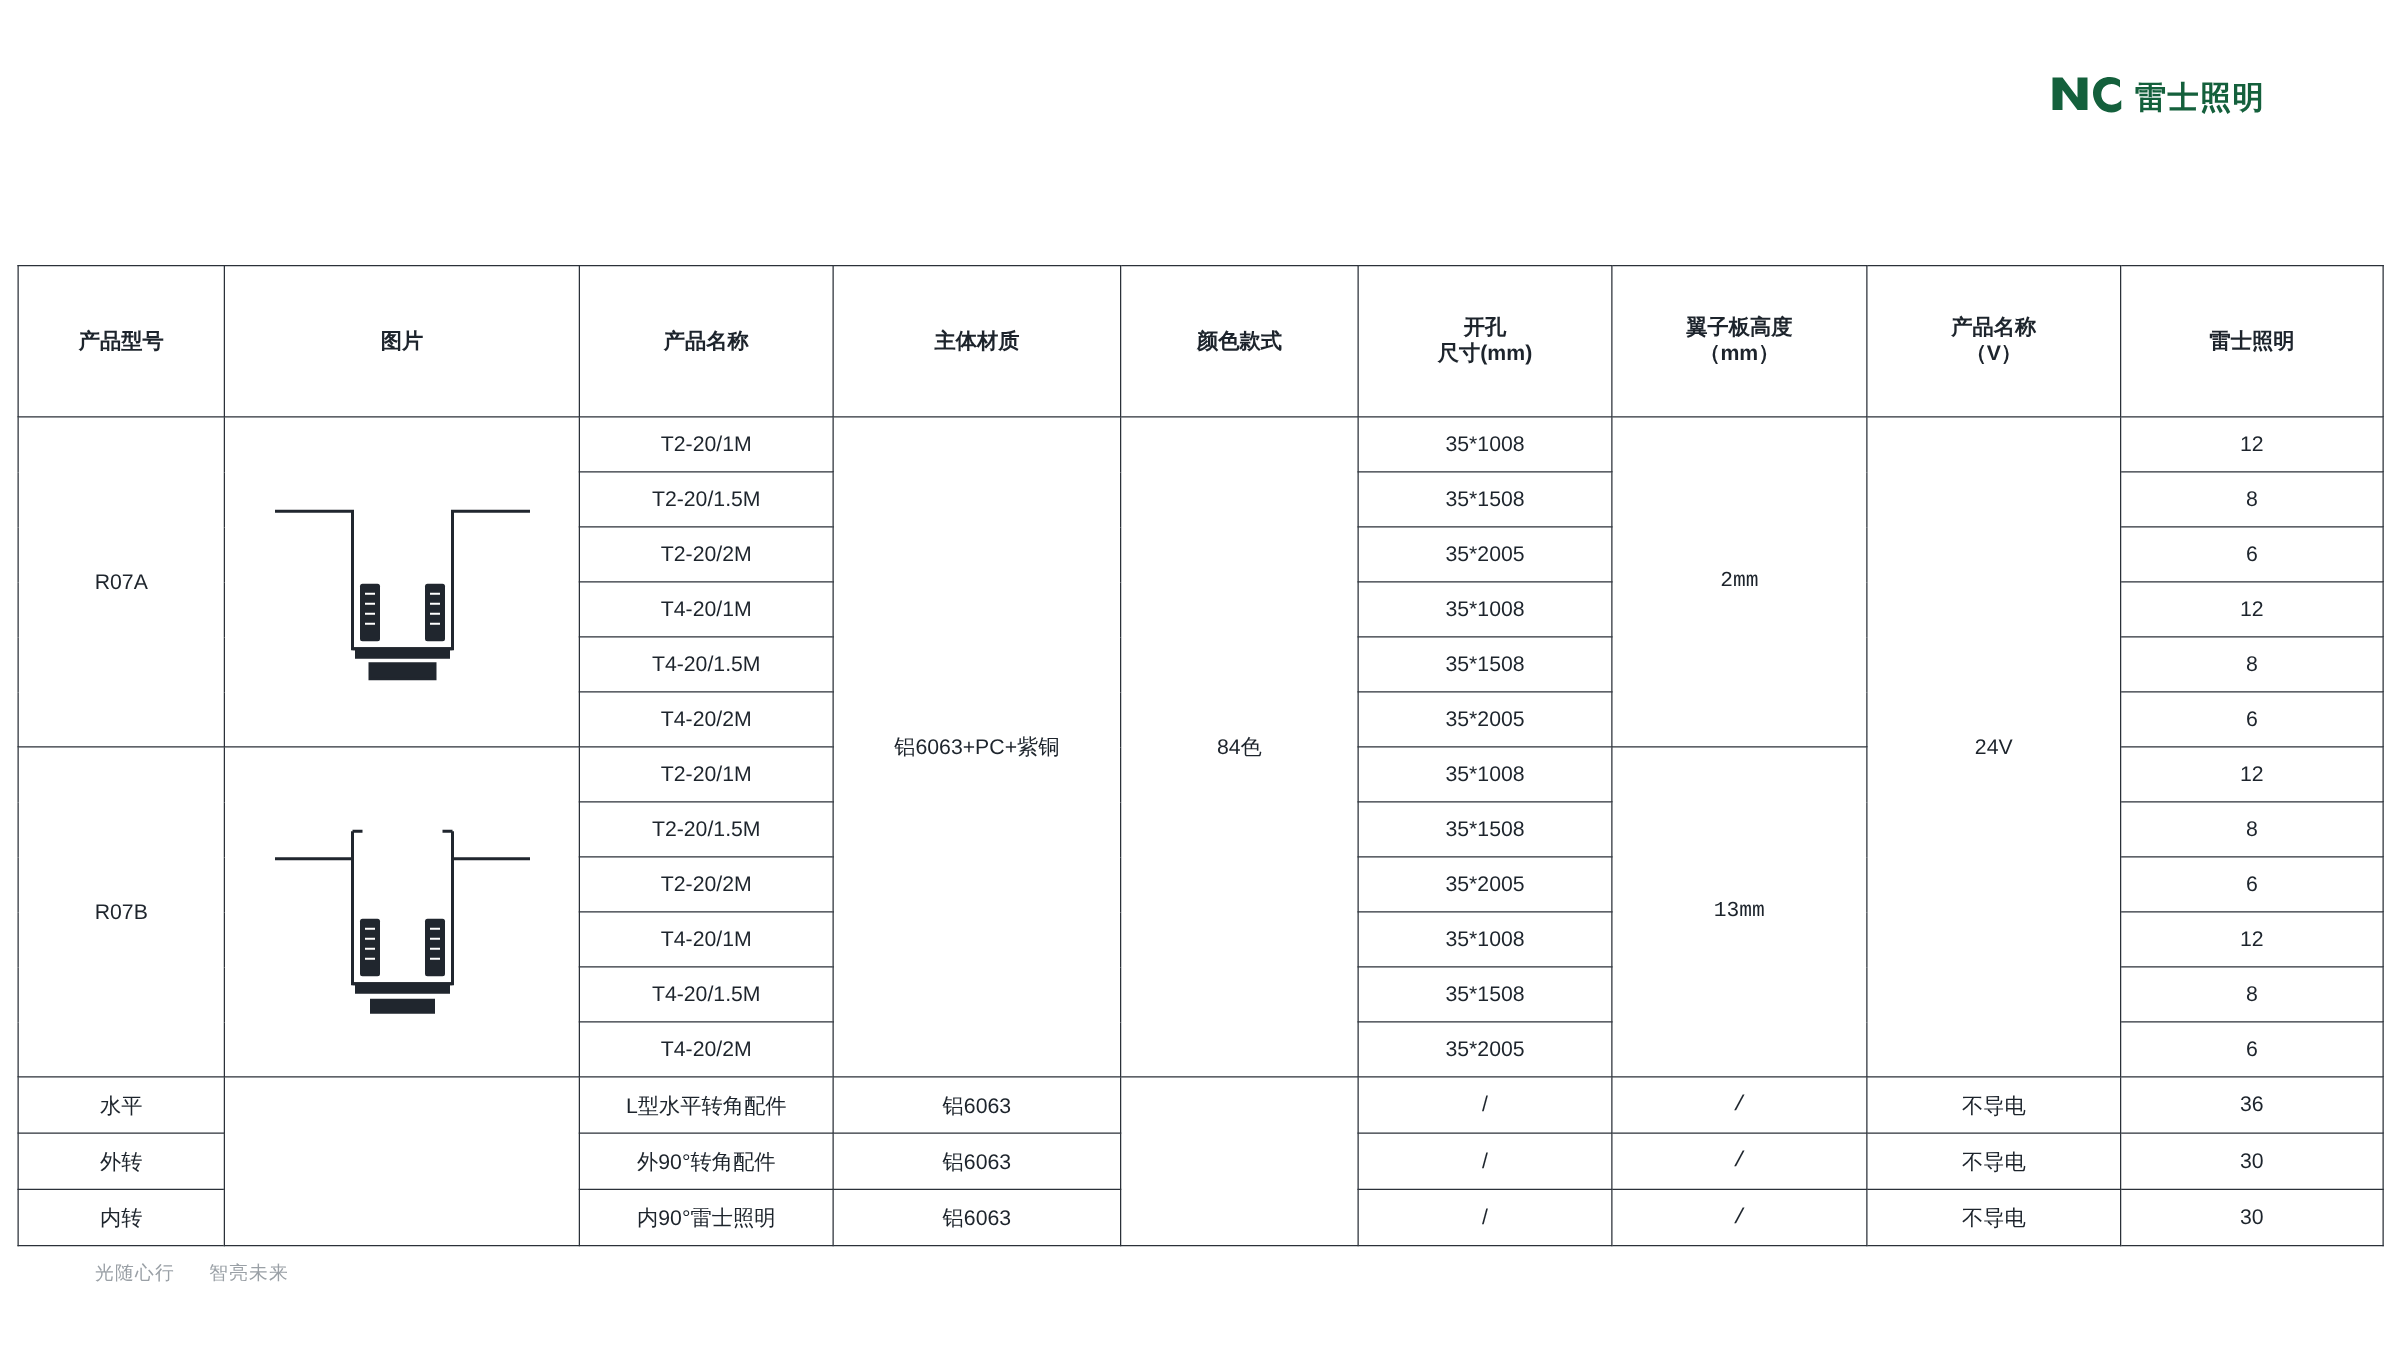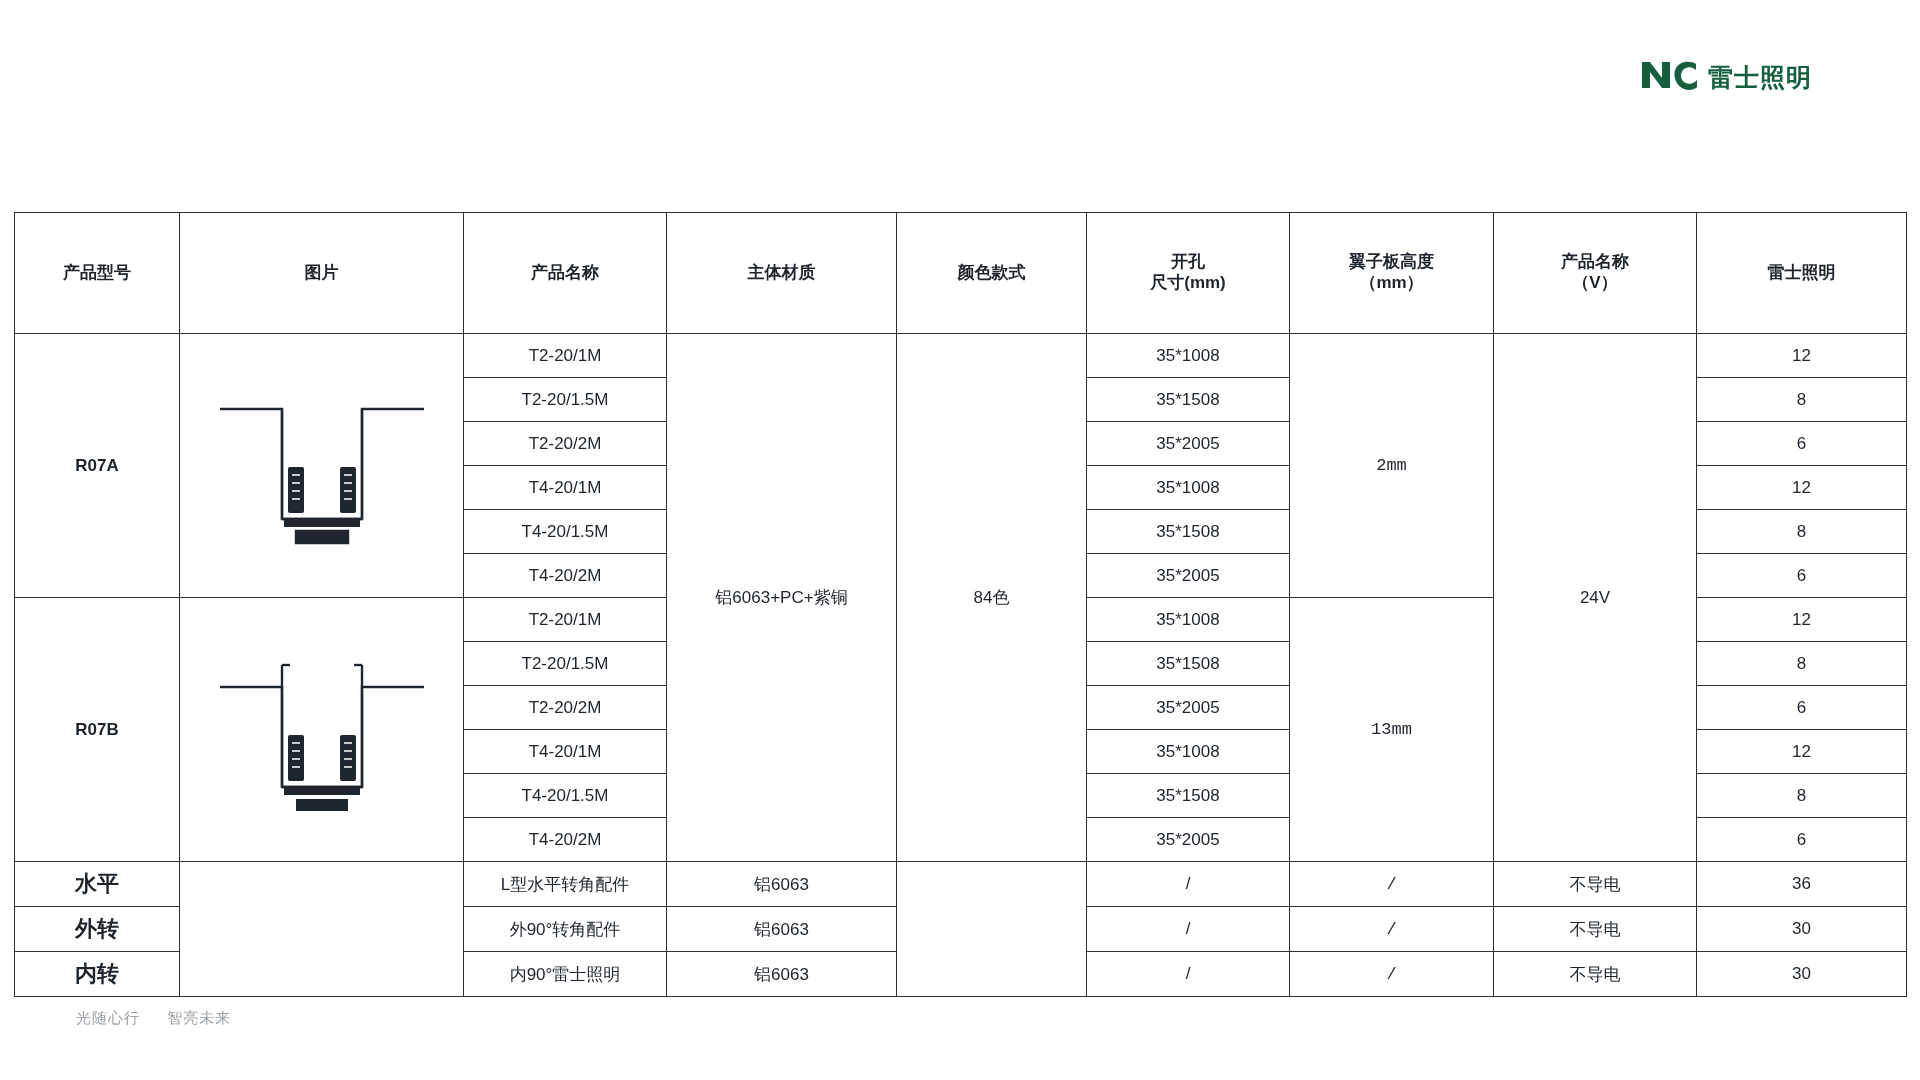--- a/index.html
+++ b/index.html
@@ -69,26 +69,26 @@
     font-size: 23px;
     height: 120px;
     line-height: 1.22;
     border: 1px solid #272e38;
   }
   .hdr-sub { display: block; }
 
   td.model {
     background: #272e38;
     color: #ffffff;
-    font-weight: bold;
+    font-weight: normal;
     font-size: 24px;
     margin-left: 40px;
   }
   td.model.small {
-    font-size: 22px;
+    font-size: 17px;
   }
   td.img-cell {
     background: #ffffff;
     padding: 0;
   }
   .row-h { height: 44px; }
   .acc-row td { height: 44px; }
 
   td.pname { font-size: 17px; }
   td.material { font-size: 18px; }

